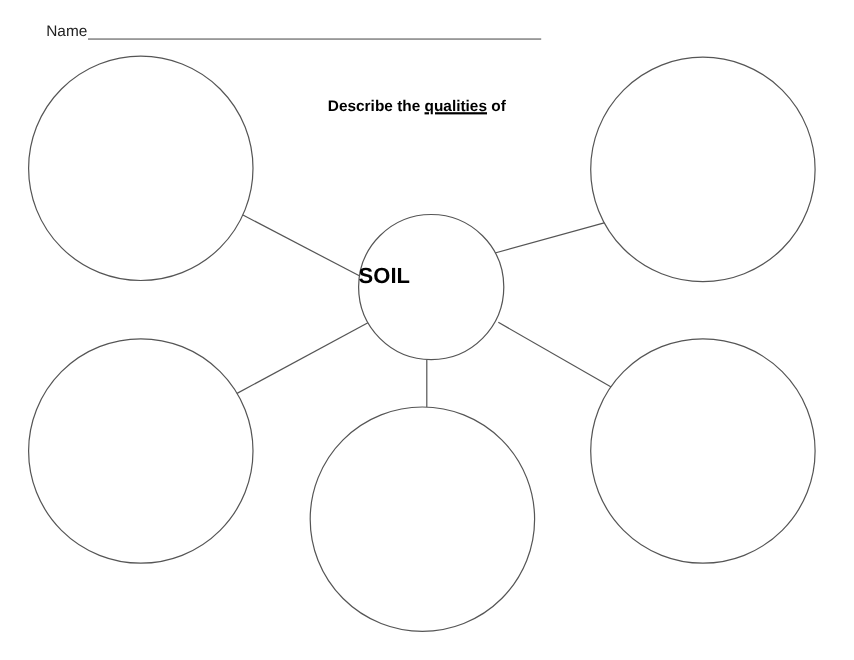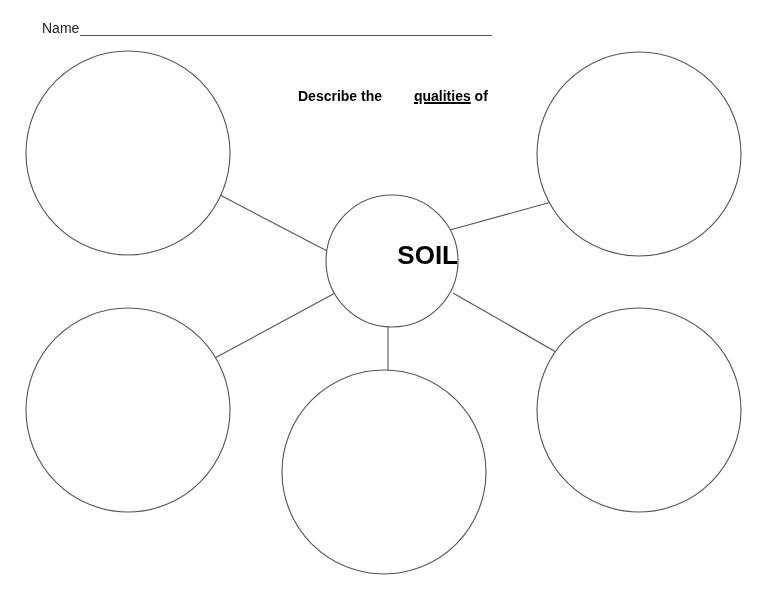--- a/index.html
+++ b/index.html
@@ -40,29 +40,28 @@
       left: 298px;
       top: 88px;
       font-size: 14px;
       font-weight: bold;
       color: #000;
       white-space: nowrap;
     }
     .prompt u {
       text-decoration: underline;
       text-decoration-thickness: 1.5px;
-      margin-left: 28px;
     }
     .center-label {
       position: absolute;
       left: 326px;
       top: 240px;
       width: 132px;
-      text-align: right;
-      font-size: 26px;
+      text-align: left;
+      font-size: 20px;
       font-weight: bold;
       color: #000;
     }
   </style>
 </head>
 <body>
 
 <svg id="diagram" width="776" height="600" viewBox="0 0 776 600" xmlns="http://www.w3.org/2000/svg">
   <g id="connectors">
       <line x1="331" y1="253" x2="220" y2="195" stroke="#555555" stroke-width="1.1"></line>

